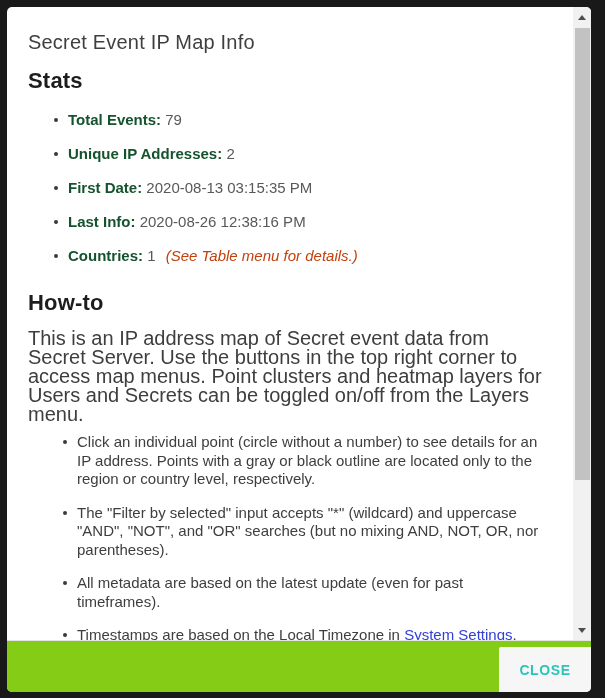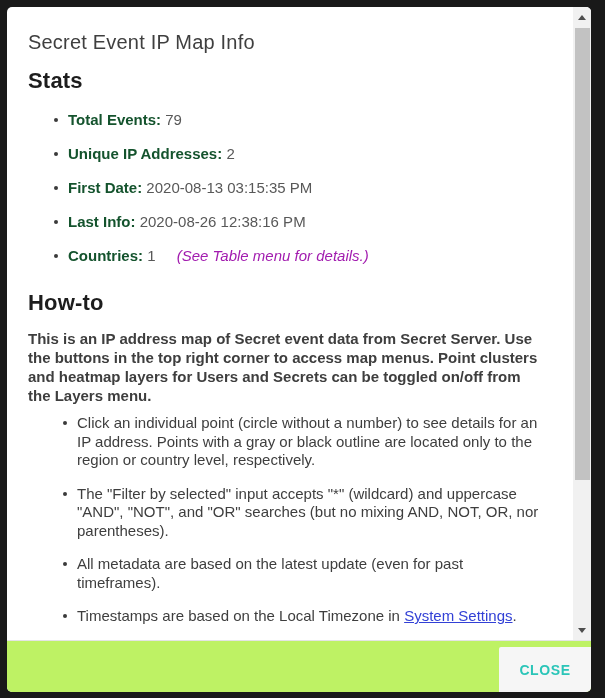--- a/index.html
+++ b/index.html
@@ -36,23 +36,23 @@
   ul { list-style:none; margin:0; padding:0 0 0 40px; font-size:15px; }
   li { position:relative; }
   li::before {
     content:""; position:absolute; left:-14px; top:8px;
     width:4px; height:4px; border-radius:50%; background:#3a3a3a;
   }
   .stats-list { margin-top:16px; color:#212121; }
   .stats-list li { margin-bottom:14px; line-height:20px; }
   .stat-label { font-weight:700; color:#14532d; }
   .stat-value { color:#585858; }
-  .stat-note { color:#a21caf; font-style:italic; margin-left:17px; }
+  .stat-note { color:#c2410c; font-style:italic; margin-left:6px; }
   .howto-intro {
-    margin:13px 0 0 0; font-size:15px; line-height:19px; color:#3e3e3e;font-weight:bold;
+    margin:13px 0 0 0; font-size:20px; line-height:19px; color:#3e3e3e;
   }
   .howto-list { margin-top:9px; color:#3e3e3e; }
   .howto-list li { margin-bottom:15px; line-height:18.5px;margin-left:9px; }
   .howto-list li::before { top:7px; }
   a.sys-link { color:#3240d6; text-decoration:underline; cursor:pointer; }
   
   .scrollbar {
     position:absolute; top:0; right:0; width:18px; bottom:51px;
     background:#f1f1f1;
   }
@@ -74,21 +74,21 @@
     border-left:4px solid transparent; border-right:4px solid transparent;
     border-top:5px solid #4e4e4e;
   }
   .scroll-thumb {
     position:absolute; left:2px; top:21px; width:15px; height:452px;
     background:#c2c2c2; cursor:pointer;
   }
   
   .footer {
     position:absolute; left:0; right:0; bottom:0; height:51px;
-    background:#bef264;
+    background:#84cc16;
     border-top:1px solid #e4e4e4;
   }
   .close-btn {
     position:absolute; right:0; bottom:0;
     width:92px; height:45px;
     background:#f6f6f6; border:none; border-radius:2px 0 3px 0;
     color:#2bc5b8;
     font-family:"Liberation Sans", sans-serif;
     font-size:14px; font-weight:600; letter-spacing:0.6px;
     cursor:pointer;

